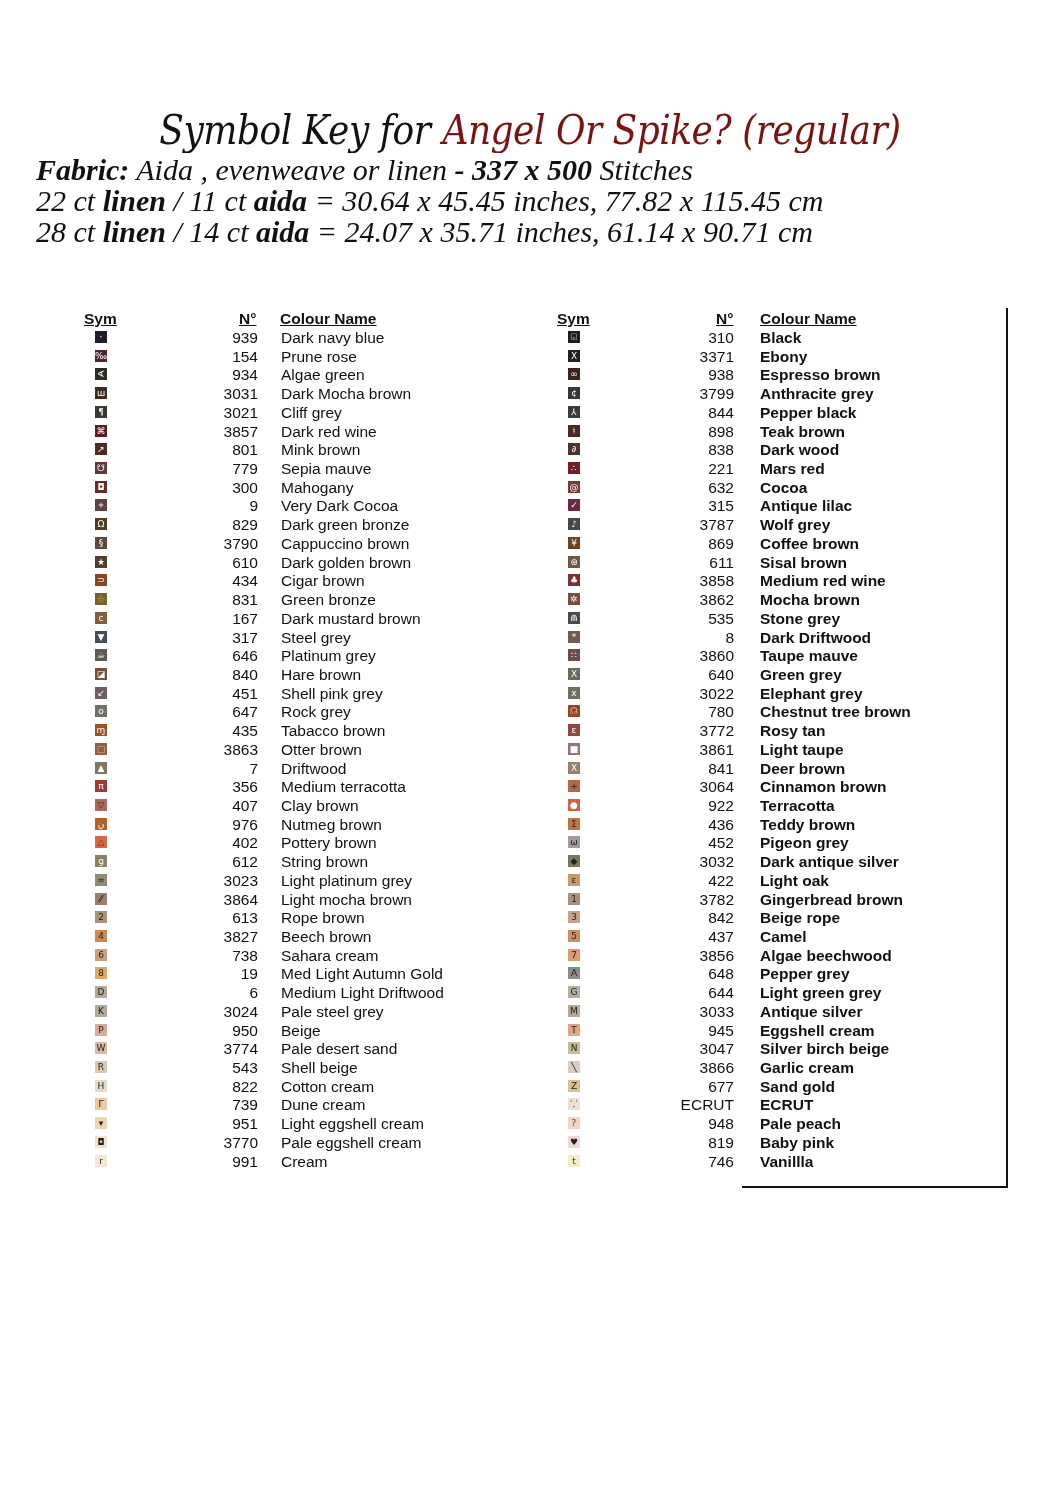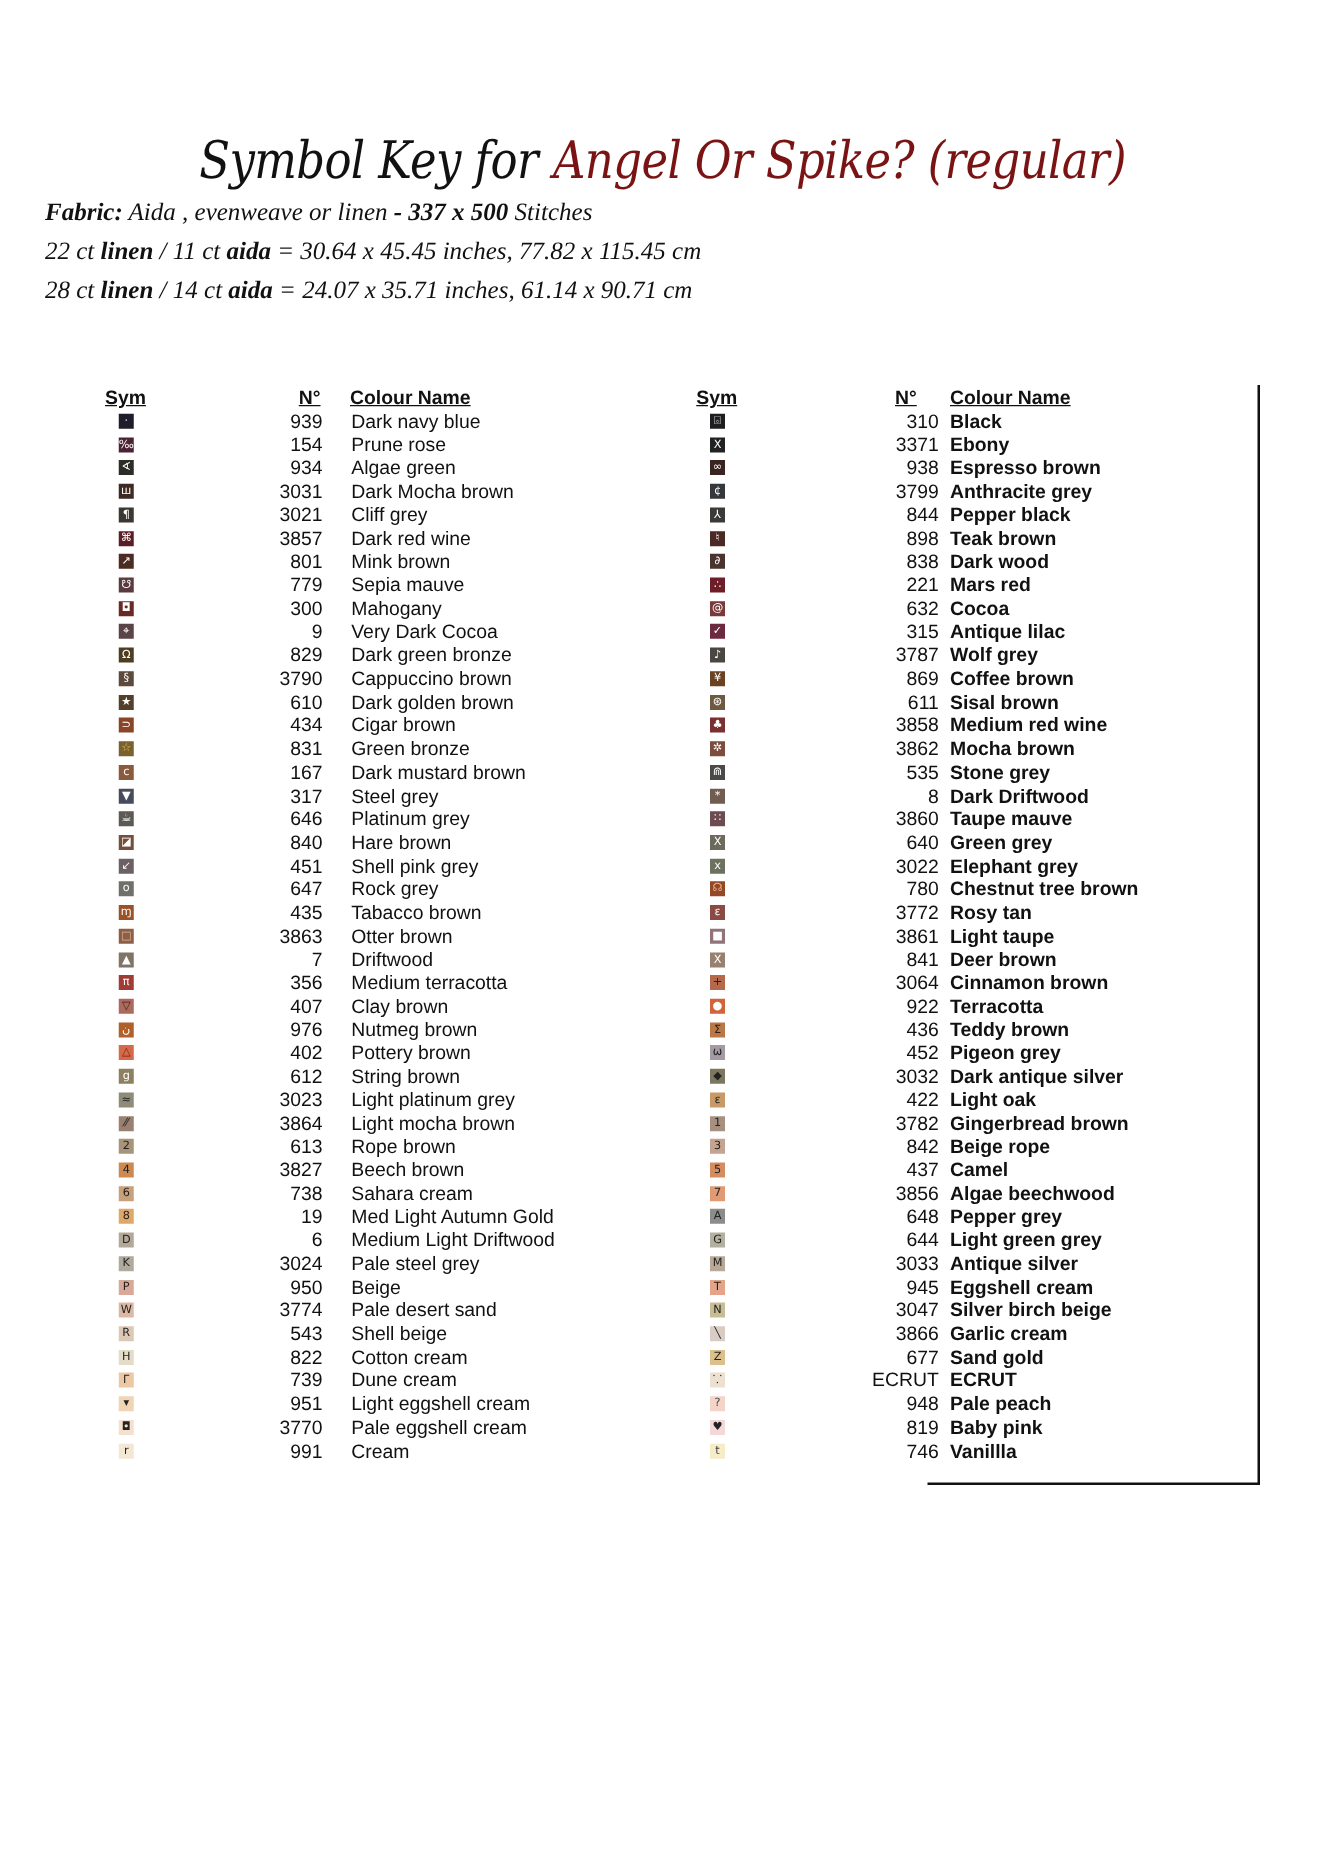--- a/index.html
+++ b/index.html
@@ -6,21 +6,21 @@
   body { width: 1060px; height: 1500px; position: relative; overflow: hidden; color: #111; }
   .title {
     position: absolute; top: 100px; left: 0; width: 1060px; text-align: center;
     font-family: "DejaVu Serif", serif; font-style: italic; font-size: 36px; line-height: 52px;
     transform: scaleY(1.15); transform-origin: top center; letter-spacing: -0.5px;
   }
   .title .t-black { color: #111111; }
   .title .t-red { color: #7a1414; margin-left: 12px; }
   .info {
     position: absolute; left: 36px; top: 155px;
-    font-family: "Liberation Serif", serif; font-style: italic; font-size: 20px;
+    font-family: "Liberation Serif", serif; font-style: italic; font-size: 30px;
     line-height: 30.8px; color: #111;
   }
   .info .line { white-space: nowrap; }
   .info b { font-weight: bold; }
   .keytable { position: absolute; top: 309px; font-family: "Liberation Sans", sans-serif; font-size: 15.5px; color: #111; }
   .keytable.left { left: 82px; width: 440px; }
   .keytable.right { left: 555px; width: 453px; }
   .hdr { height: 19px; position: relative; font-weight: bold; }
   .hdr span { position: absolute; top: 1px; text-decoration: underline; }
   .row { height: 18.72px; position: relative; }
@@ -30,21 +30,21 @@
   .left .hdr .h-sym { left: 2px; }
   .left .hdr .h-num { left: 157px; width: 20px; }
   .left .hdr .h-name { left: 198px; }
   .left .sym { left: 13px; }
   .left .num { left: 96px; }
   .left .name { left: 199px; }
   .right .hdr .h-sym { left: 2px; }
   .right .hdr .h-num { left: 161px; }
   .right .hdr .h-name { left: 205px; }
   .right .sym { left: 13px; }
-  .right .num { left: 116px; }
+  .right .num { left: 99px; }
   .right .name { left: 205px; font-weight: bold; }
   .vline { position: absolute; left: 1006px; top: 308px; width: 1.5px; height: 880px; background: #111; }
   .hline { position: absolute; left: 742px; top: 1186px; width: 265px; height: 1.5px; background: #111; }
 </style>
 </head>
 <body>
 
 <div class="title">
   <span class="t-black">Symbol Key for</span><span class="t-red">Angel Or Spike? (regular)</span>
 </div>

